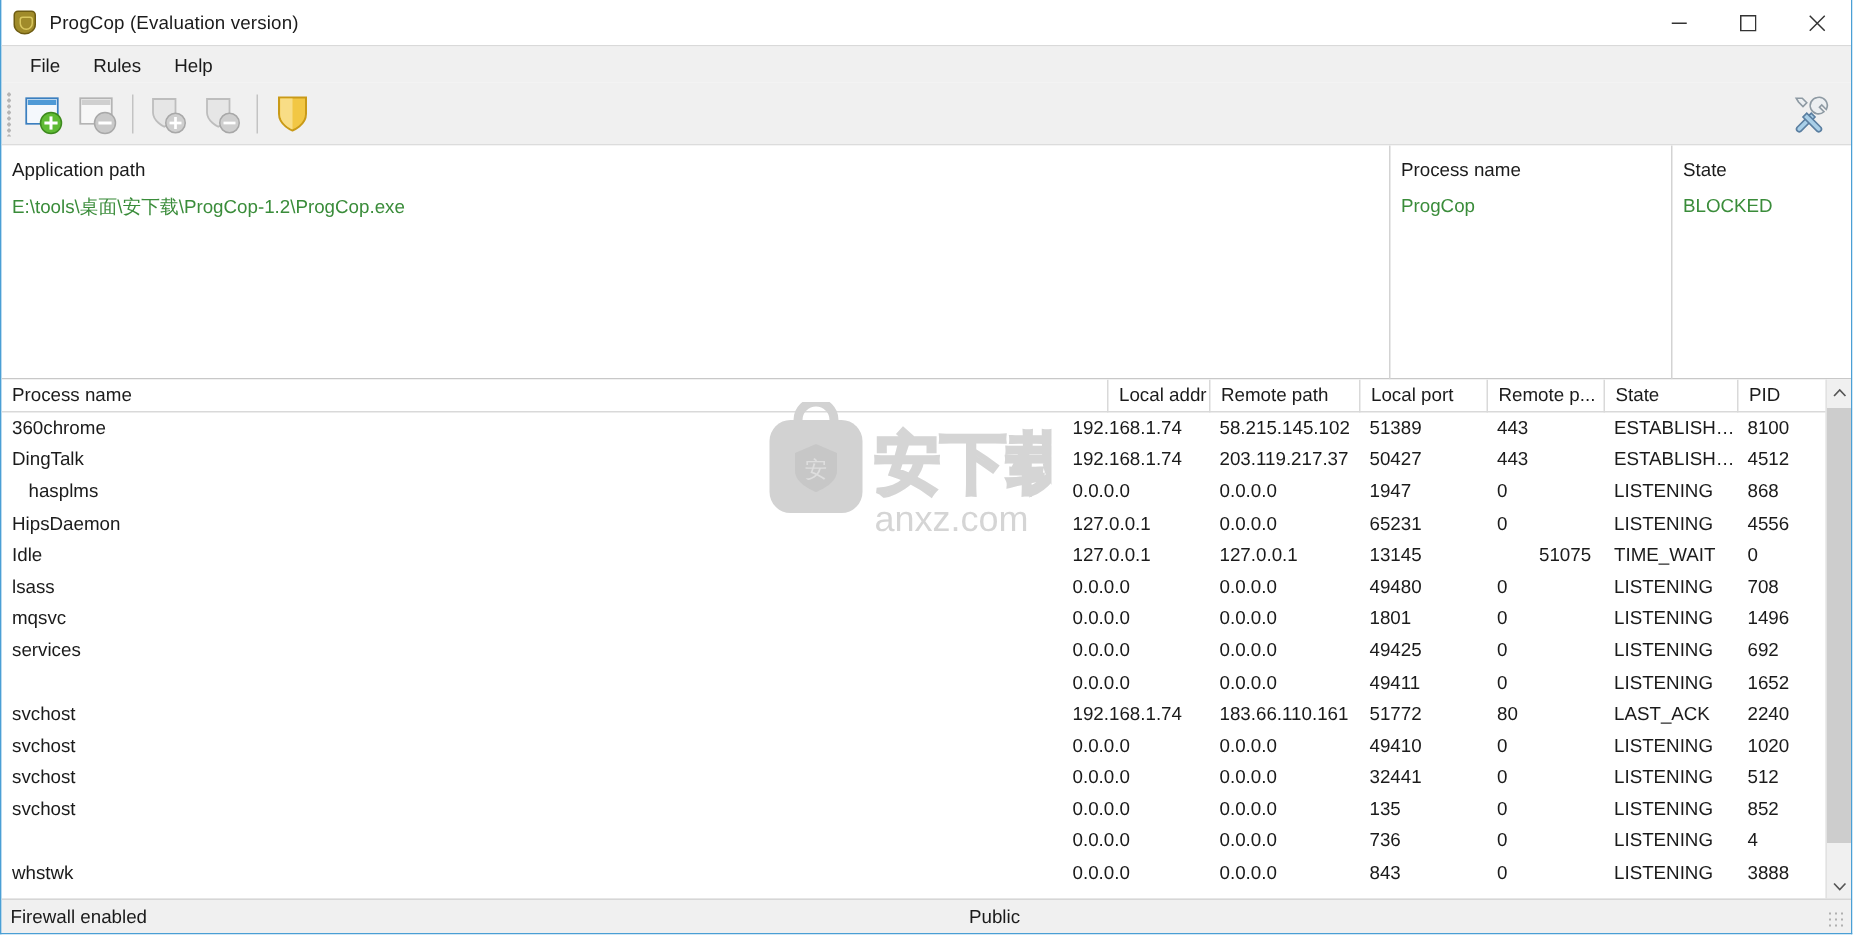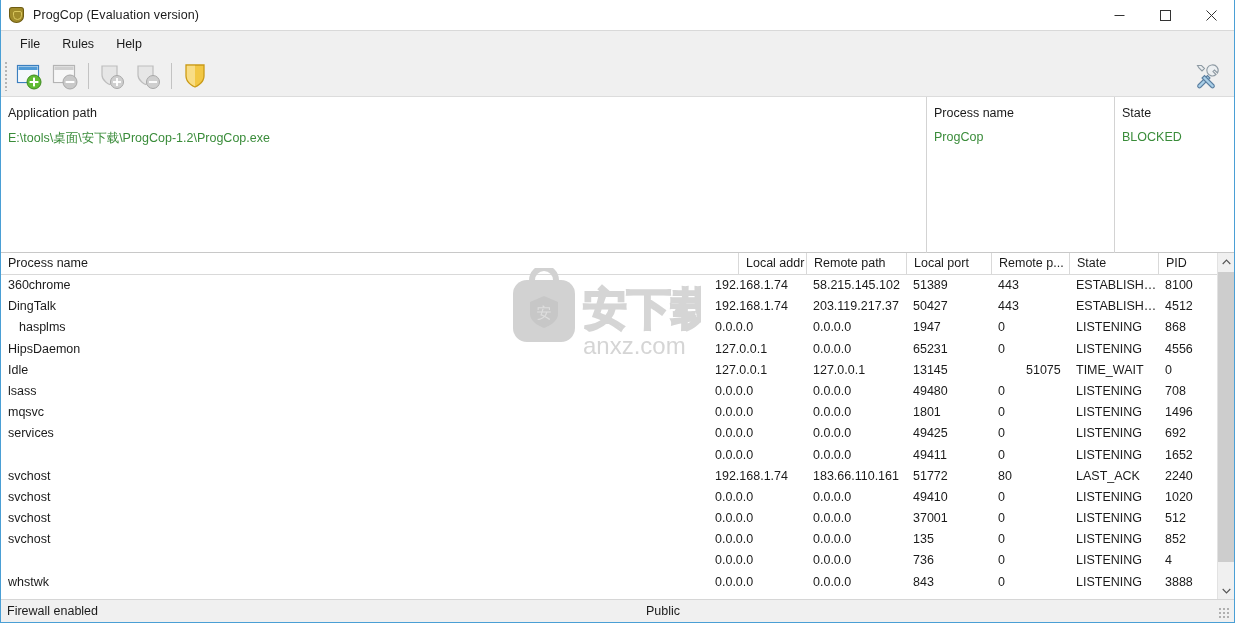--- a/index.html
+++ b/index.html
@@ -454,21 +454,21 @@
           <div class="td" style="left: 805px; width: 100px;">0.0.0.0</div>
           <div class="td" style="left: 905px; width: 85px;">49410</div>
           <div class="td" style="left: 990px; width: 78px;">0</div>
           <div class="td" style="left: 1068px; width: 89px;">LISTENING</div>
           <div class="td" style="left: 1157px; width: 60px;">1020</div>
         </div>
         <div class="trow">
           <div class="td" style="left: 0px; width: 707px;">svchost</div>
           <div class="td" style="left: 707px; width: 98px;">0.0.0.0</div>
           <div class="td" style="left: 805px; width: 100px;">0.0.0.0</div>
-          <div class="td" style="left: 905px; width: 85px;">37001</div>
+          <div class="td" style="left: 905px; width: 85px;">32441</div>
           <div class="td" style="left: 990px; width: 78px;">0</div>
           <div class="td" style="left: 1068px; width: 89px;">LISTENING</div>
           <div class="td" style="left: 1157px; width: 60px;">512</div>
         </div>
         <div class="trow">
           <div class="td" style="left: 0px; width: 707px;">svchost</div>
           <div class="td" style="left: 707px; width: 98px;">0.0.0.0</div>
           <div class="td" style="left: 805px; width: 100px;">0.0.0.0</div>
           <div class="td" style="left: 905px; width: 85px;">135</div>
           <div class="td" style="left: 990px; width: 78px;">0</div>

